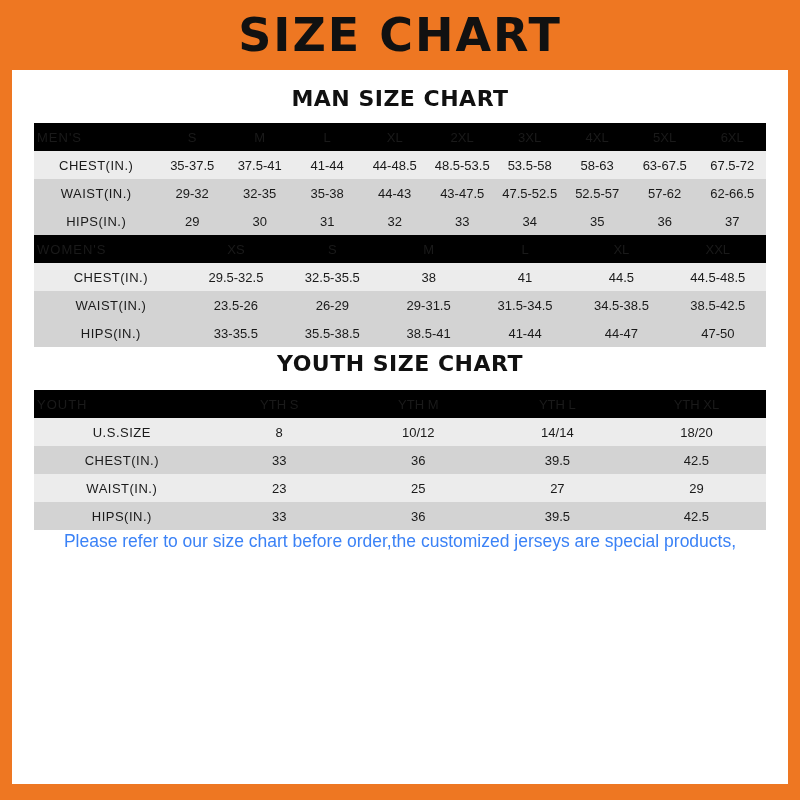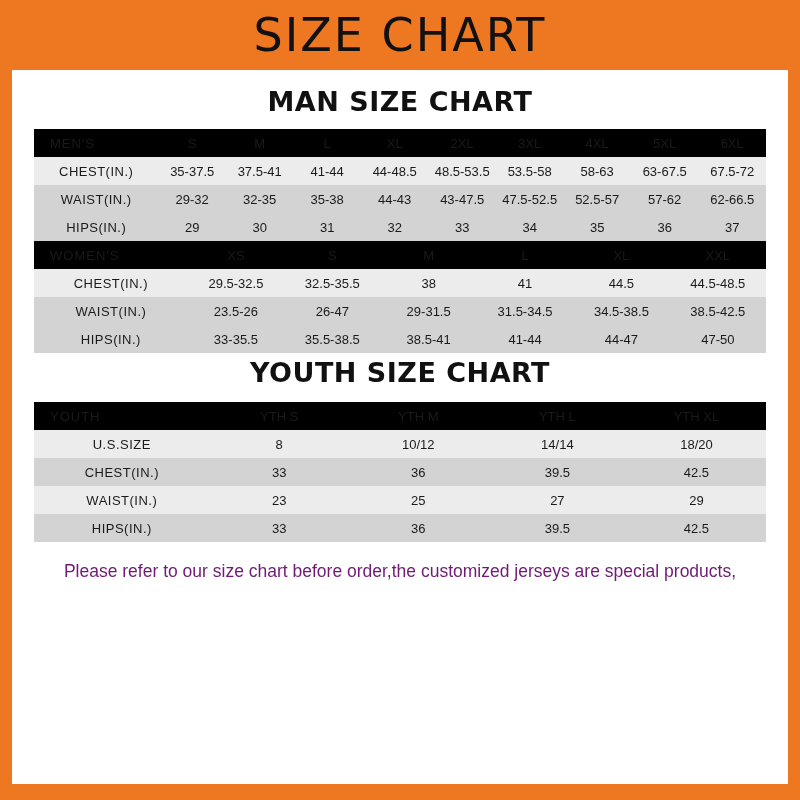--- a/index.html
+++ b/index.html
@@ -25,34 +25,34 @@
   .banner {
     height: 70px;
     background: #ee7722;
     display: flex;
     align-items: center;
     justify-content: center;
     margin: 0 -12px;
   }
   .banner-title {
     font-family: "DejaVu Sans", sans-serif;
-    font-weight: normal;
+    font-weight: bold;
     font-size: 46px;
     letter-spacing: 2px;
     color: #111111;
     line-height: 1;
   }
   .content {
     padding: 0 22px;
   }
   .section-title {
     text-align: center;
     font-family: "DejaVu Sans", sans-serif;
     font-weight: bold;
-    font-size: 27px;
+    font-size: 22px;
     color: #111111;
     letter-spacing: 0.5px;
   }
   .t-man { margin-top: 16px; margin-bottom: 12px; }
   .t-women { margin-top: 18px; margin-bottom: 13px; }
   .t-youth { margin-top: 4px; margin-bottom: 14px; }
 
   table.size-table {
     border-collapse: collapse;
     width: 100%;
@@ -70,42 +70,41 @@
   .head-row th {
     background: #000000;
     color: #ffffff;
     font-weight: bold;
     font-size: 15px;
     height: 34px;
     font-family: "DejaVu Sans", sans-serif;
   }
   .head-row th.label-cell {
     text-align: left;
-    padding-left: 16px;
+    padding-left: 3px;
     letter-spacing: 1px;
   }
   td.label-cell {
     text-align: center;
     letter-spacing: 0.5px;
     font-size: 13px;
   }
   .row-light td { background: #ececec; }
   .row-dark td { background: #d3d3d3; }
 
   
   .men col.c0 { width: 17%; }
   .women col.c0 { width: 21%; }
   .youth col.c0 { width: 24%; }
   .youth col.cx { width: 19%; }
 
   .notice {
-    margin-top: 18px;
     padding: 0 16px;
     text-align: center;
-    color: #701a75;
+    color: #3b82f6;
     font-size: 17.5px;
     line-height: 1.35;
     font-family: "Liberation Sans", sans-serif;
   }
   .bottom-bar {
     position: absolute;
     left: 0;
     right: 0;
     bottom: 0;
     height: 16px;
@@ -214,21 +213,21 @@
         <td>29.5-32.5</td>
         <td>32.5-35.5</td>
         <td>38</td>
         <td>41</td>
         <td>44.5</td>
         <td>44.5-48.5</td>
       </tr>
       <tr class="row-dark">
         <td class="label-cell">WAIST(IN.)</td>
         <td>23.5-26</td>
-        <td>26-47</td>
+        <td>26-29</td>
         <td>29-31.5</td>
         <td>31.5-34.5</td>
         <td>34.5-38.5</td>
         <td>38.5-42.5</td>
       </tr>
       <tr class="row-dark">
         <td class="label-cell">HIPS(IN.)</td>
         <td>33-35.5</td>
         <td>35.5-38.5</td>
         <td>38.5-41</td>

